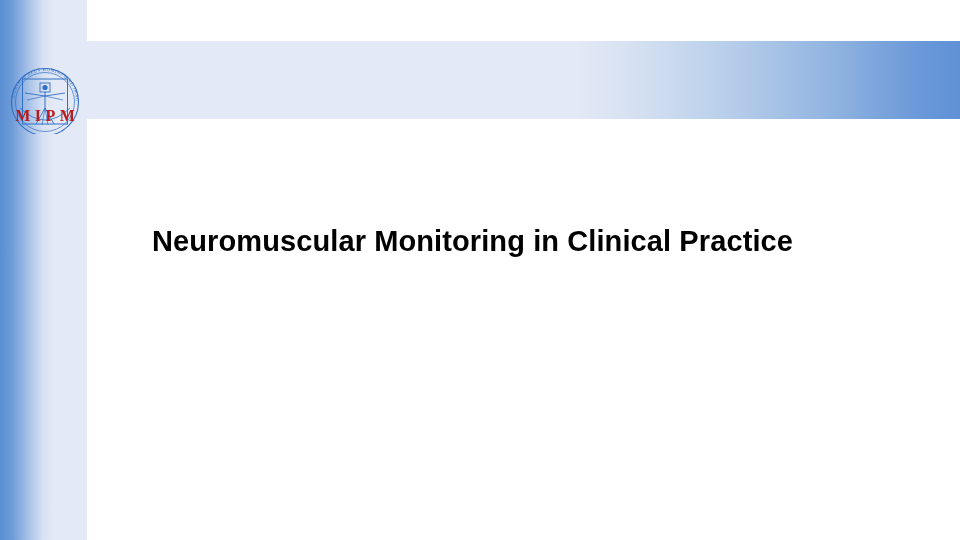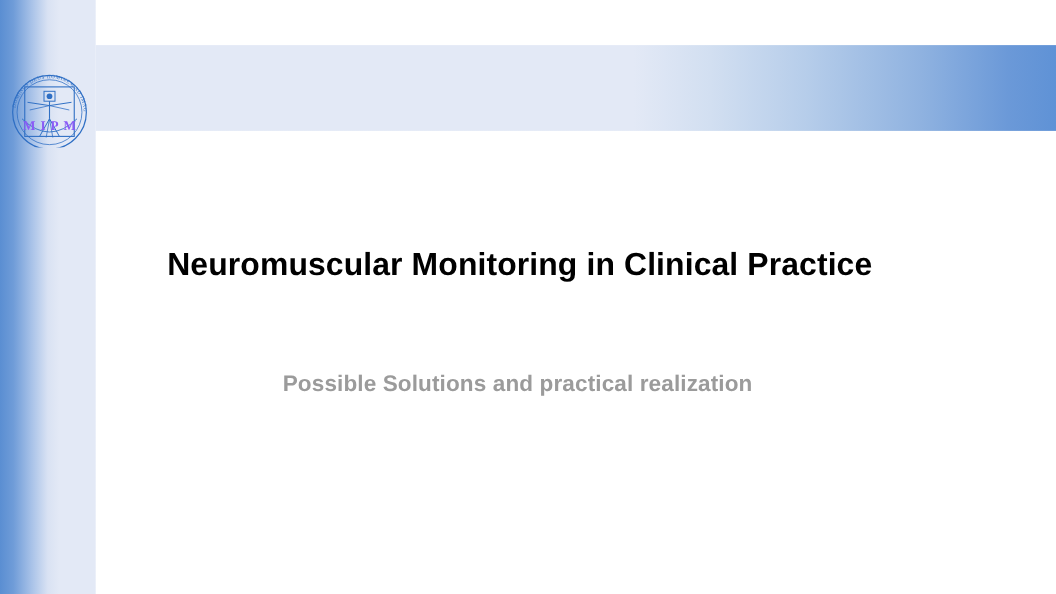--- a/index.html
+++ b/index.html
@@ -66,24 +66,24 @@
     width: 82px;
     height: 98px;
   }
   .logo-wordmark {
     position: absolute;
     left: 0;
     top: 72px;
     width: 82px;
     text-align: center;
     font-family: "Liberation Serif", serif;
-    font-size: 12px;
+    font-size: 16px;
     font-weight: 700;
     letter-spacing: 4.5px;
-    color: #8b5cf6;
+    color: #b91c1c;
     line-height: 1;
     text-indent: 4.5px;
   }
 
   
   .title {
     position: absolute;
     left: 152px;
     top: 224px;
     width: 740px;
@@ -146,15 +146,14 @@
       <line x1="41" y1="72" x2="38" y2="89" stroke="#2f6fc4" stroke-width="0.7"></line>
       <line x1="41" y1="72" x2="44" y2="89" stroke="#2f6fc4" stroke-width="0.7"></line>
 
       <path d="M 16 72 Q 41 96 66 72" fill="none" stroke="#2f6fc4" stroke-width="0.8"></path>
     </svg>
     <div class="logo-wordmark">MIPM</div>
   </div>
 
   <div class="title">Neuromuscular Monitoring in Clinical Practice</div>
 
-  <div class="subtitle">Possible Solutions and practical realization</div>
 
 </div>
 
 </body></html>

